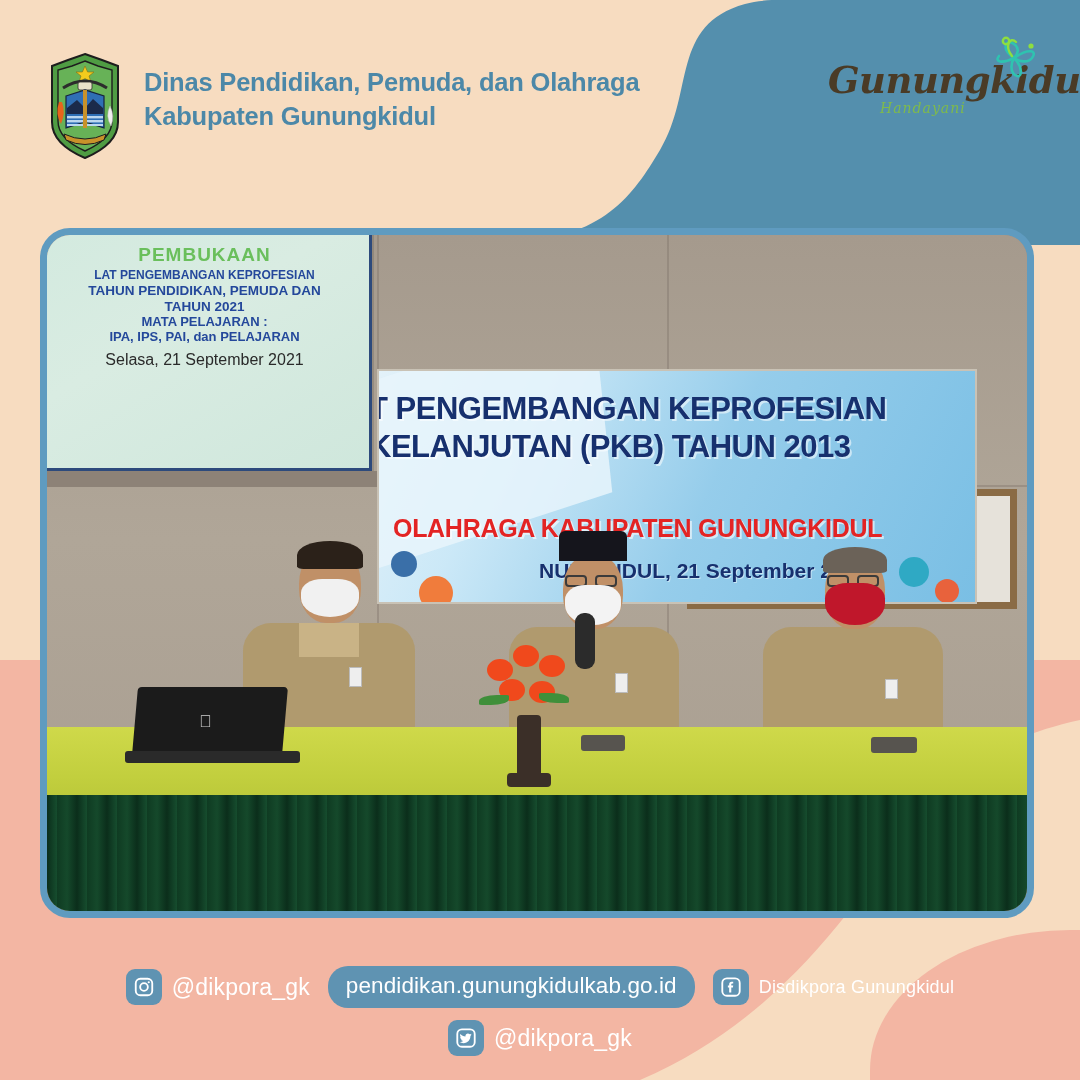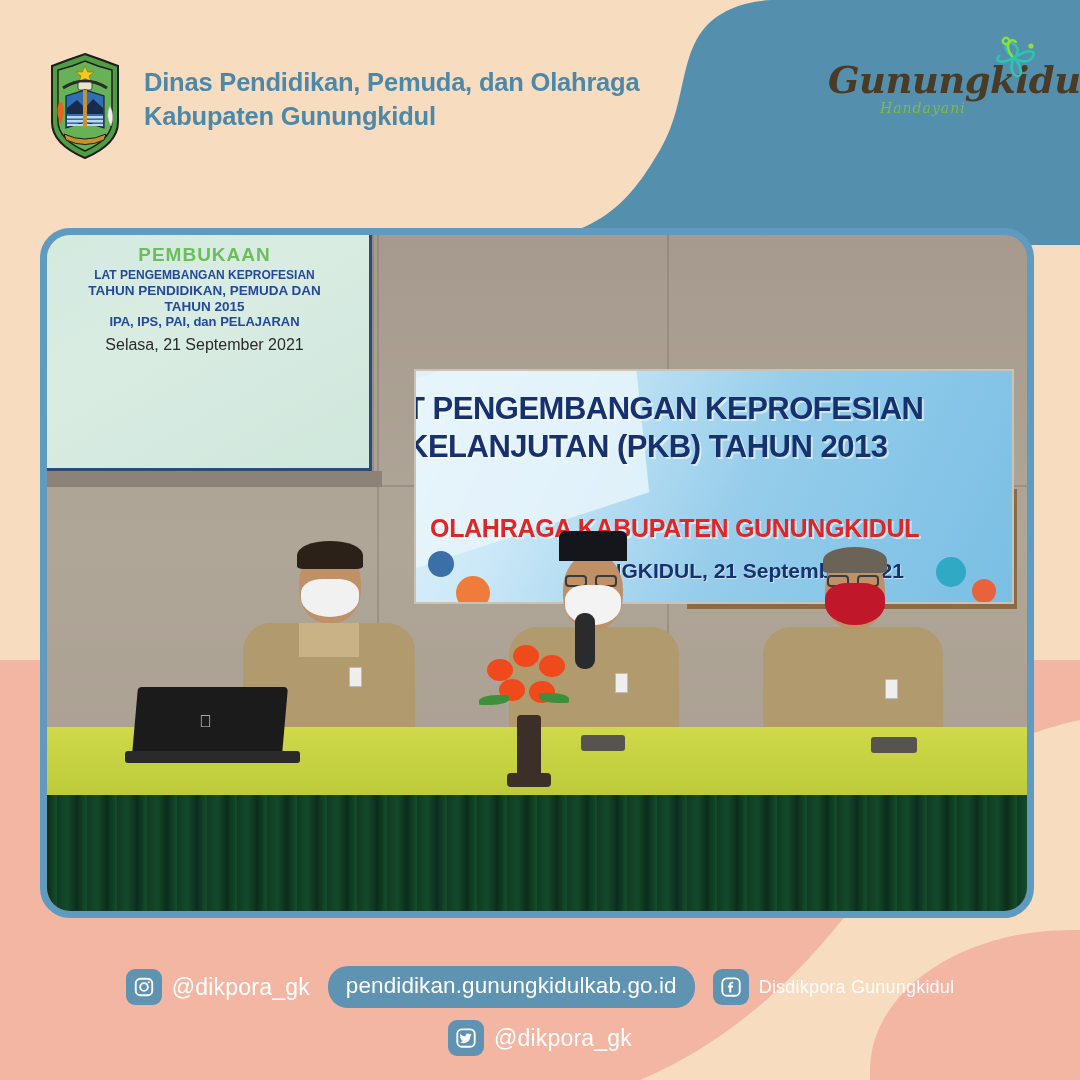--- a/index.html
+++ b/index.html
@@ -131,21 +131,20 @@
 
   
   .banner {
     position:absolute; left:330px; top:134px;
     width:600px; height:235px;
     background:
       linear-gradient(115deg, rgba(255,255,255,.75) 0%, rgba(214,238,250,.85) 22%, rgba(150,205,235,.9) 55%, rgba(120,190,228,.92) 100%),
       #8fc9e8;
     border:2px solid #c9c2b5;
     overflow:hidden;
-    margin-left:37px;
   }
   .banner-wave {
     position:absolute; left:-30px; top:-20px; width:260px; height:180px;
     background:#e8f4fb; transform:rotate(-18deg) skewX(-12deg); opacity:.85;
   }
   .banner-t1, .banner-t2 {
     position:absolute; left:-10px; width:640px;
     font-weight:bold; color:#17306e;
     font-size:31px; letter-spacing:-0.5px;
     text-shadow:2px 2px 0 rgba(255,255,255,.55);
@@ -297,21 +296,22 @@
     <div class="wall-seam" style="left:620px;top:0;width:2px;height:500px;"></div>
     <div class="wall-seam" style="left:0;top:250px;width:994px;height:2px;"></div>
 
     <div class="whiteboard"></div>
 
     <div class="screen">
       <div class="screen-inner">
         <div class="sl pembukaan">PEMBUKAAN</div>
         <div class="sl t1">LAT PENGEMBANGAN KEPROFESIAN</div>
         <div class="sl t3">TAHUN PENDIDIKAN, PEMUDA DAN</div>
-        <div class="sl t3">TAHUN 2015</div>
+        <div class="sl t3">TAHUN 2021</div>
+        <div class="sl t4">MATA PELAJARAN :</div>
         <div class="sl t4">IPA, IPS, PAI, dan PELAJARAN</div>
         <div class="sl date">Selasa, 21 September 2021</div>
       </div>
     </div>
     <div class="screen-shelf"></div>
 
     <div class="banner">
       <div class="banner-wave"></div>
       <div class="banner-deco" style="left:12px;top:180px;width:26px;height:26px;background:#3a6fa8;"></div>
       <div class="banner-deco" style="left:40px;top:205px;width:34px;height:34px;background:#f07c3c;"></div>

